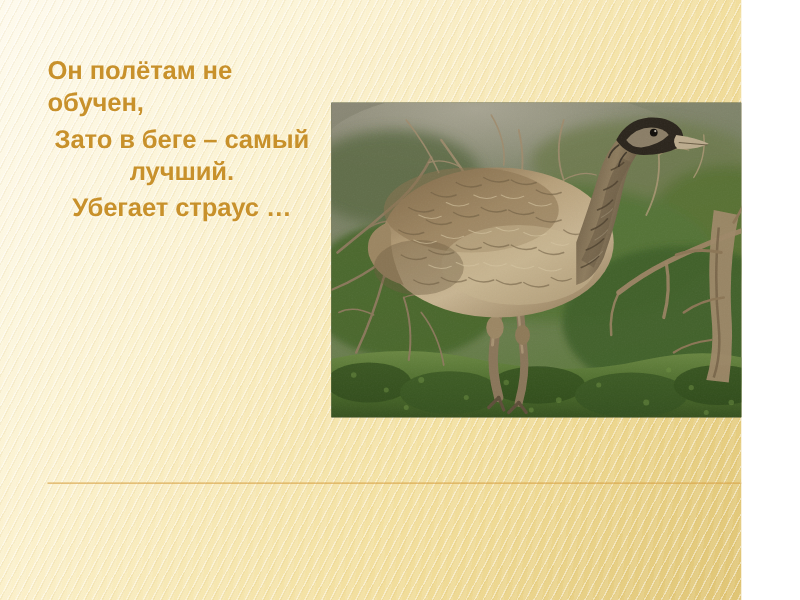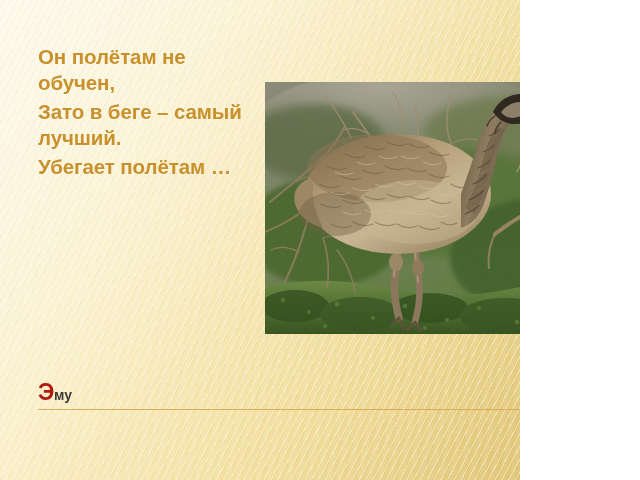--- a/index.html
+++ b/index.html
@@ -8,21 +8,21 @@
   }
   body {
     width: 640px;
     height: 480px;
     overflow: hidden;
     font-family: "Liberation Sans", sans-serif;
   }
 
   #slide {
     position: relative;
-    width: 520px;
+    width: 593px;
     height: 480px;
     overflow: hidden;
     background:
       linear-gradient(135deg,
         rgba(255,255,255,0.55) 0%,
         rgba(255,255,255,0.30) 28%,
         rgba(255,255,255,0.05) 55%,
         rgba(0,0,0,0.00) 75%,
         rgba(120,80,0,0.06) 100%),
       linear-gradient(118deg, #FCF4D6 0%, #FAEEC2 30%, #F3E0A0 62%, #EBD48A 85%, #E6CC7C 100%);
@@ -72,21 +72,21 @@
   .verse {
     margin: 0 0 1px 0;
     color: #C8912B;
     font-family: "Liberation Sans", sans-serif;
     font-size: 20.5px;
     font-weight: 700;
     line-height: 25.5px;
     letter-spacing: -0.1px;
     text-shadow: 0 1px 0 rgba(255,255,255,0.35);
   }
-  .verse + .verse { margin-top: 4px; }
+  .verse + .verse { margin-top: 4px; text-align: center; }
 
   
   #answer-wrap {
     position: absolute;
     left: 38px;
     top: 381px;
     width: 582px;
     z-index: 6;
   }
   #answer {
@@ -133,25 +133,24 @@
 <body>
 
 <div id="slide">
 
   <div id="stripes"></div>
   <div id="stripes2"></div>
 
   <div id="riddle">
     <p class="verse">Он полётам не обучен,</p>
     <p class="verse">Зато в беге – самый лучший.</p>
-    <p class="verse">Убегает полётам …</p>
+    <p class="verse">Убегает страус …</p>
   </div>
 
   <div id="answer-wrap">
-    <p id="answer"><span class="big">Э</span><span class="small">му</span></p>
     <div id="answer-rule"></div>
   </div>
 
   <div id="photo">
     <svg width="336" height="252" viewBox="0 0 336 252" xmlns="http://www.w3.org/2000/svg">
       <defs>
         <linearGradient id="skyG" x1="0" y1="0" x2="0.3" y2="1">
           <stop offset="0" stop-color="#8B8877"></stop>
           <stop offset="0.35" stop-color="#7D8468"></stop>
           <stop offset="1" stop-color="#5E7A3E"></stop>

